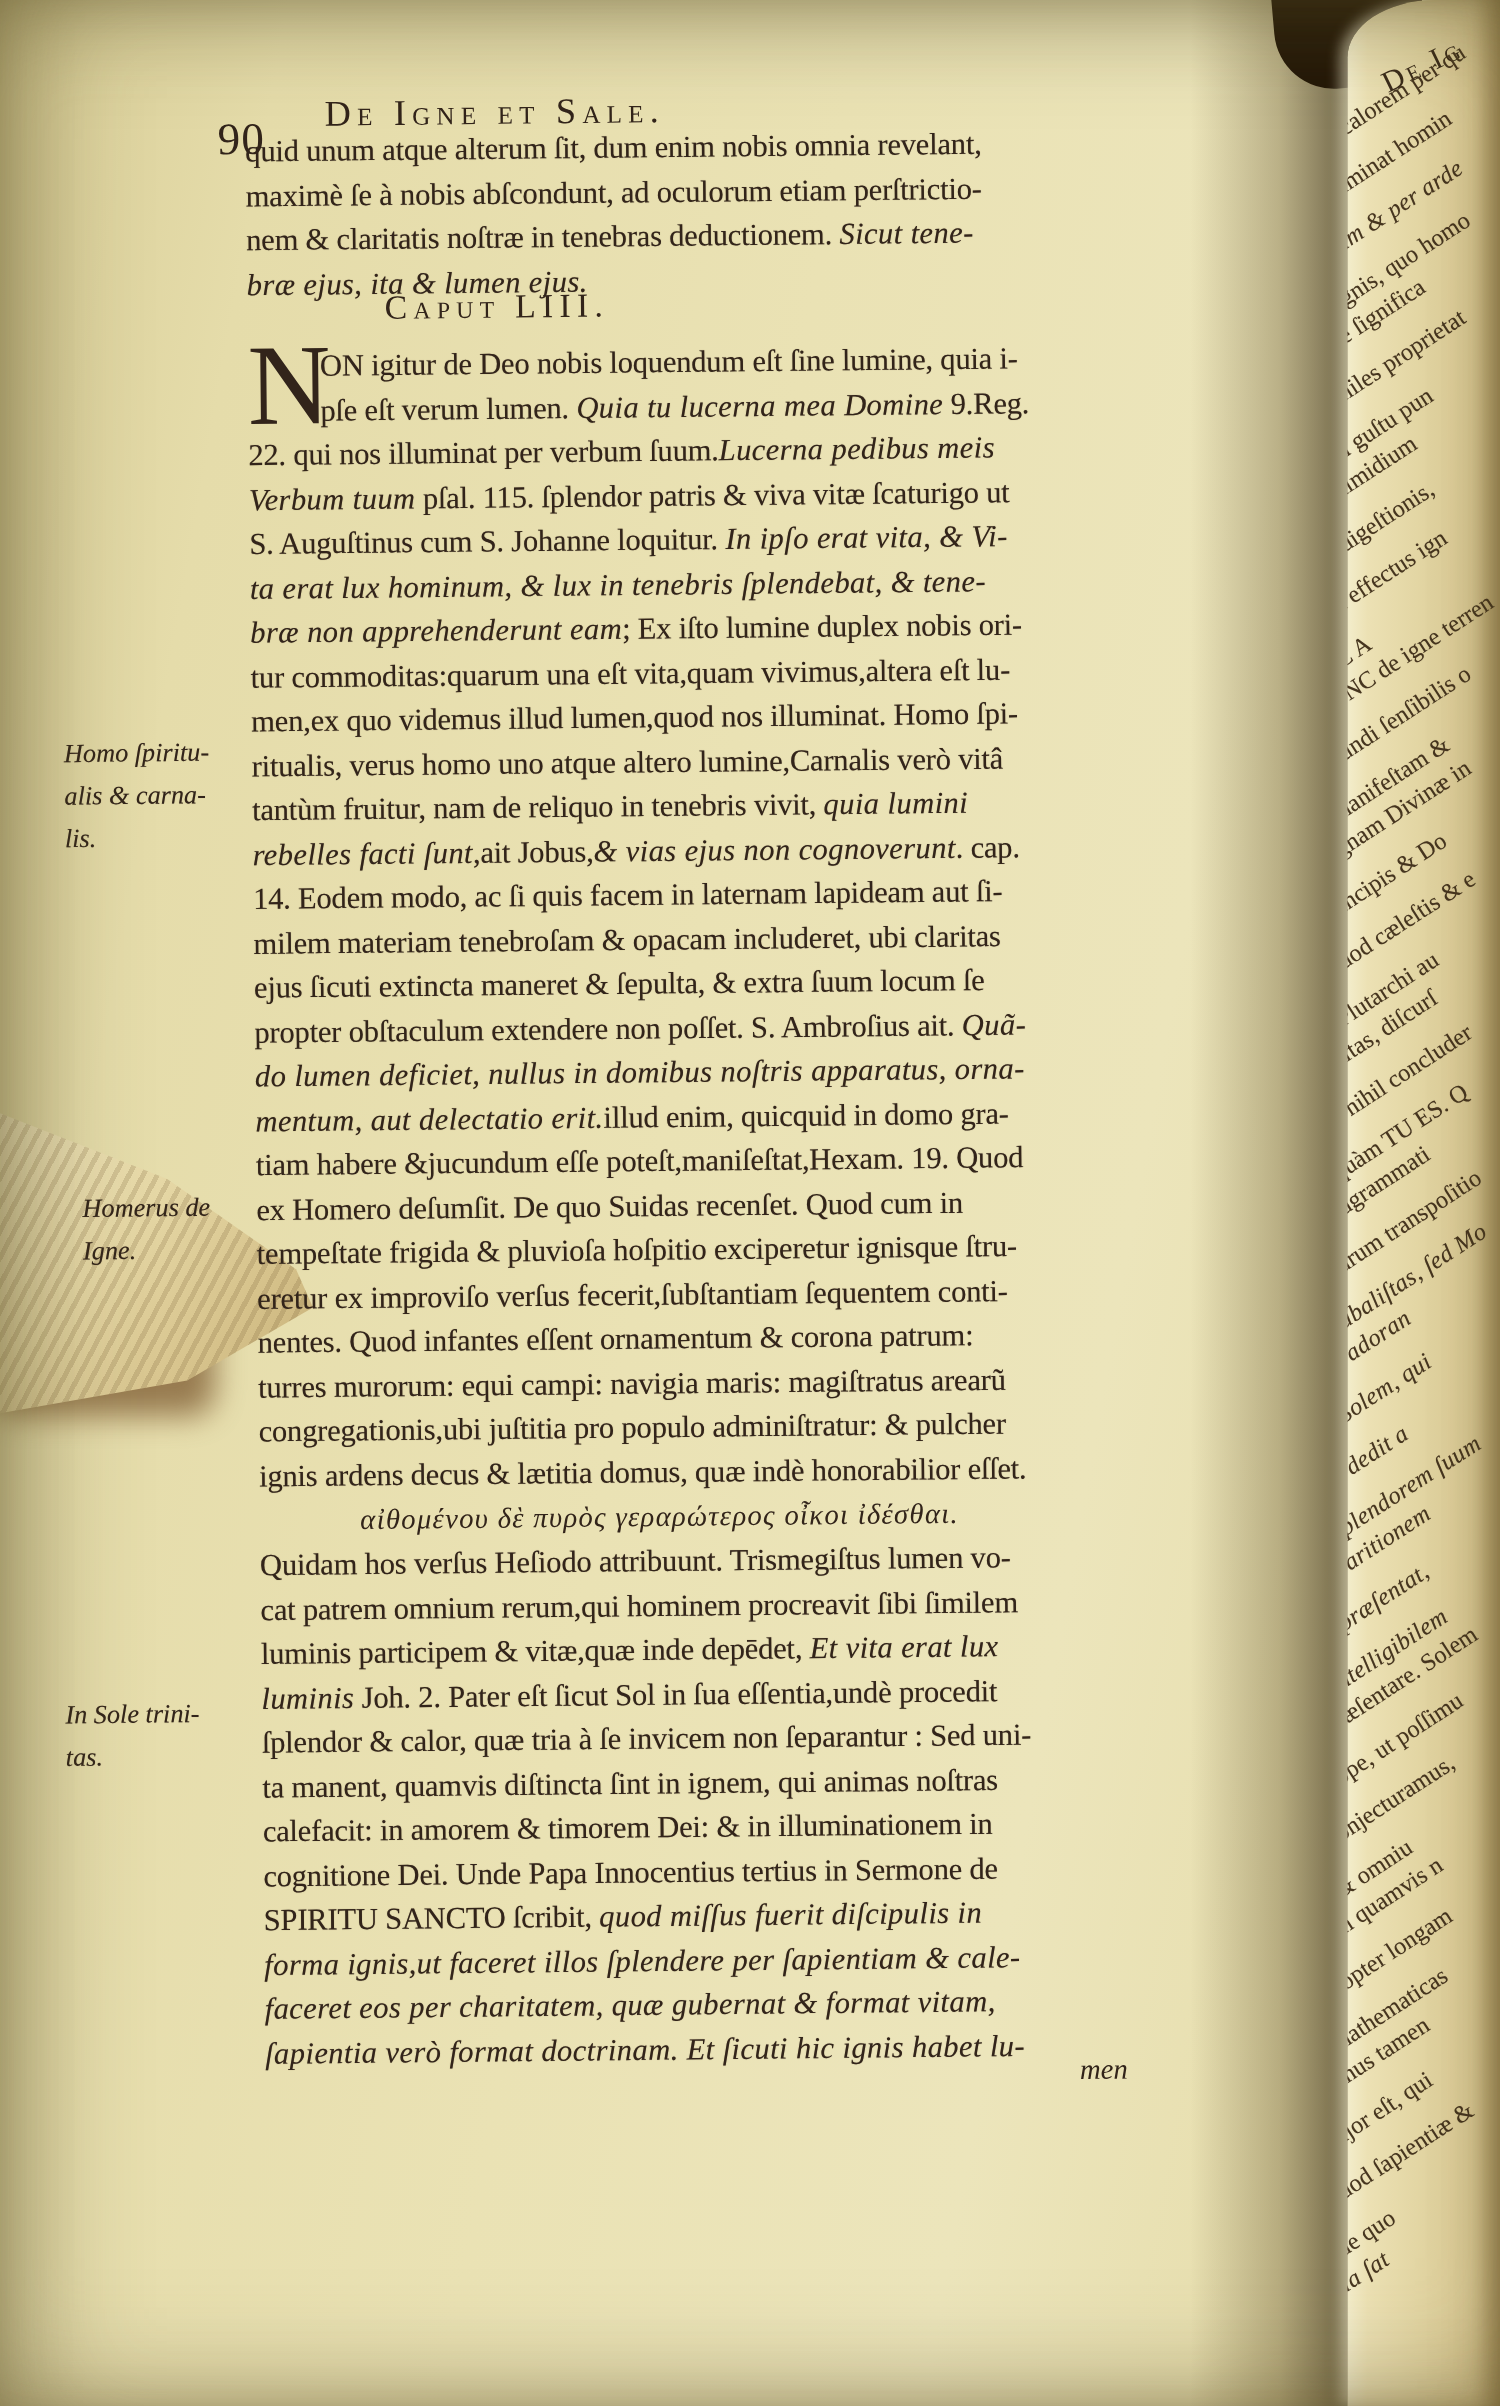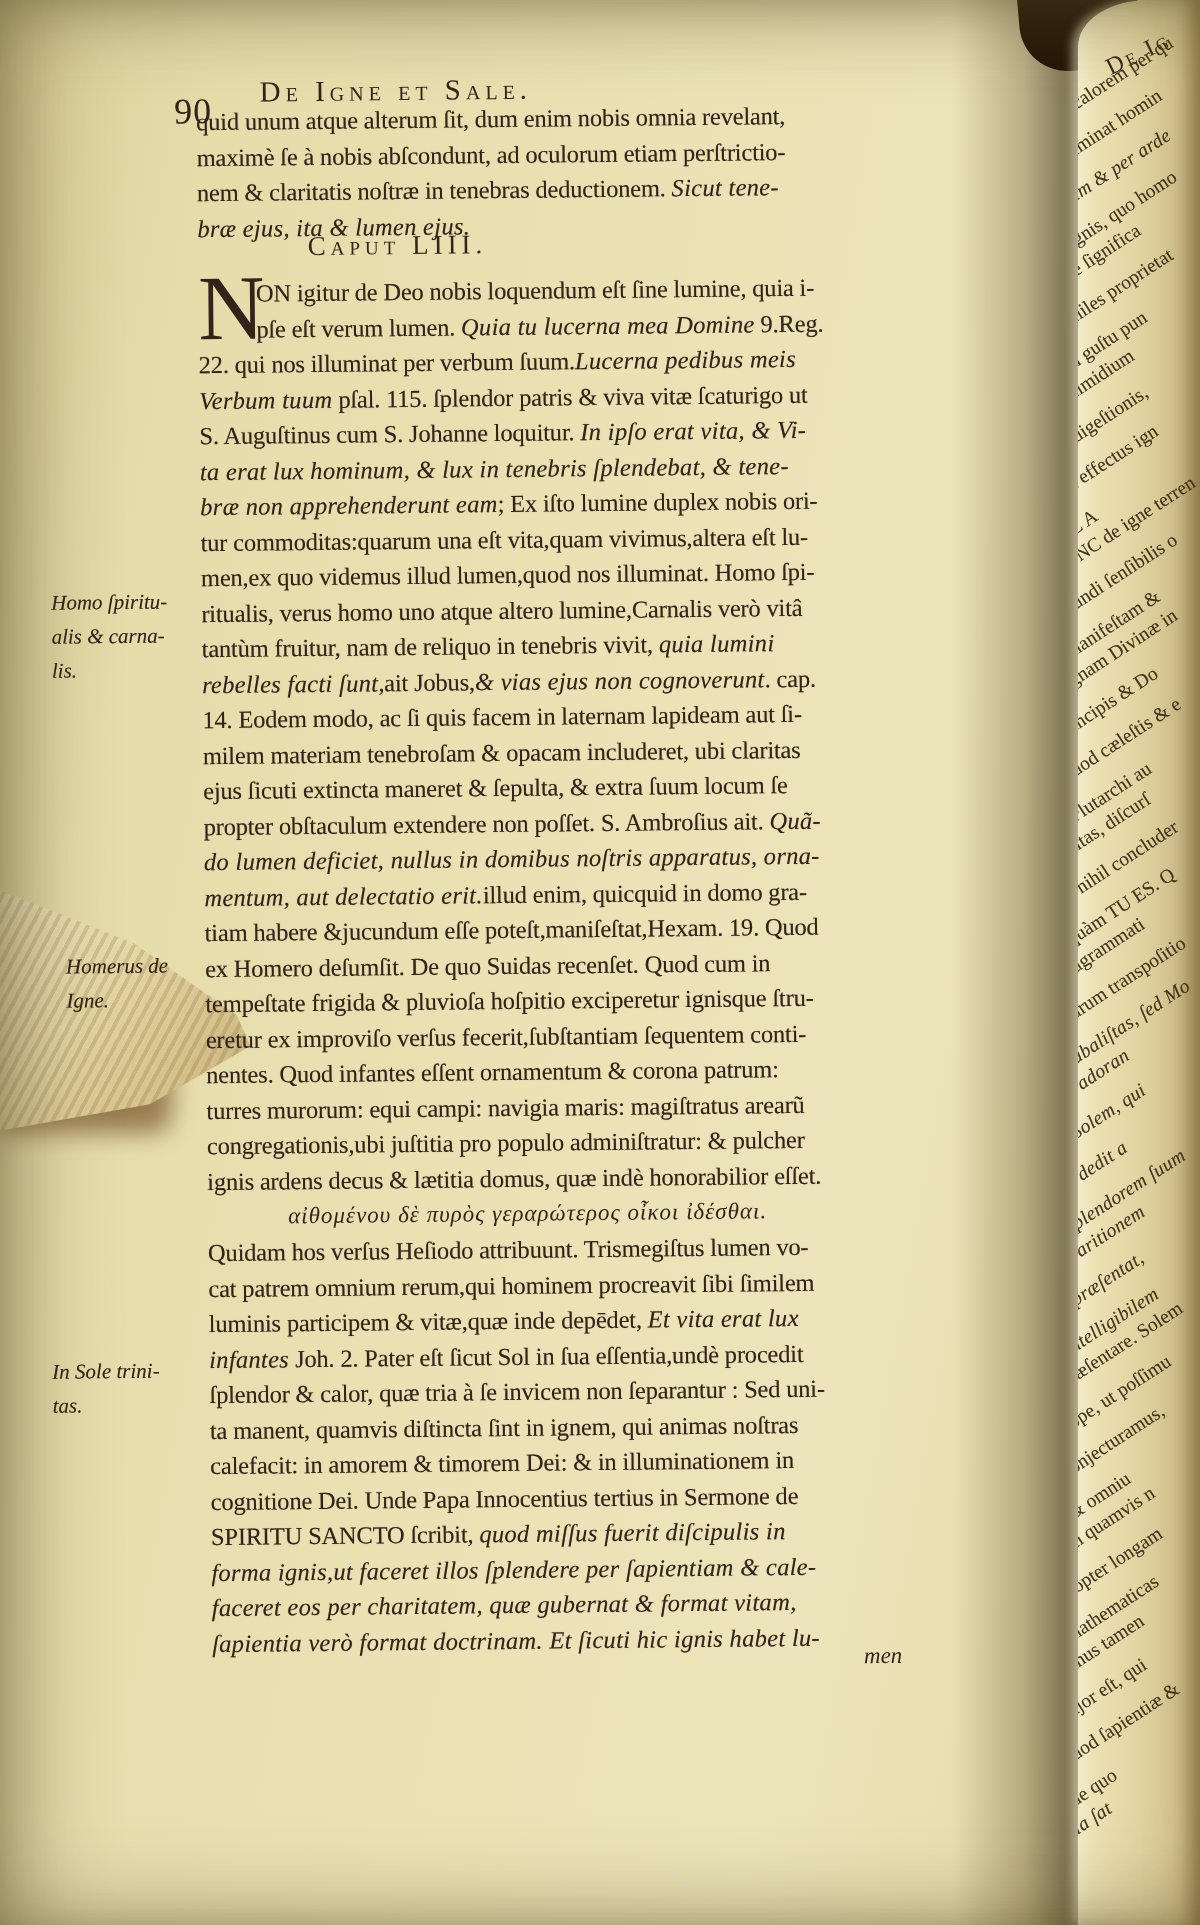--- a/index.html
+++ b/index.html
@@ -100,21 +100,21 @@
       <div class="bline"><span>tempeſtate frigida &amp; pluvioſa hoſpitio exciperetur ignisque ſtru-</span></div>
       <div class="bline"><span>eretur ex improviſo verſus fecerit,ſubſtantiam ſequentem conti-</span></div>
       <div class="bline"><span>nentes.  Quod infantes eſſent ornamentum &amp; corona patrum:</span></div>
       <div class="bline"><span>turres murorum: equi campi: navigia maris: magiſtratus arearũ</span></div>
       <div class="bline"><span>congregationis,ubi juſtitia pro populo adminiſtratur: &amp; pulcher</span></div>
       <div class="bline"><span>ignis ardens decus &amp; lætitia domus, quæ indè honorabilior eſſet.</span></div>
       <div class="greek-line">αἰθομένου δὲ πυρὸς γεραρώτερος οἶκοι ἰδέσθαι.</div>
       <div class="bline"><span>Quidam hos verſus Heſiodo attribuunt. Trismegiſtus lumen vo-</span></div>
       <div class="bline"><span>cat patrem omnium rerum,qui hominem procreavit ſibi ſimilem</span></div>
       <div class="bline"><span>luminis participem &amp; vitæ,quæ inde depēdet,  </span><span class="it">Et vita erat lux</span></div>
-      <div class="bline"><span class="it">infantes</span><span> Joh. 2. Pater eſt ſicut Sol in ſua eſſentia,undè procedit</span></div>
+      <div class="bline"><span class="it">luminis</span><span> Joh. 2. Pater eſt ſicut Sol in ſua eſſentia,undè procedit</span></div>
       <div class="bline"><span>ſplendor &amp; calor, quæ tria à ſe invicem non ſeparantur : Sed uni-</span></div>
       <div class="bline"><span>ta manent, quamvis diſtincta ſint in ignem, qui animas noſtras</span></div>
       <div class="bline"><span>calefacit: in amorem &amp; timorem Dei: &amp; in illuminationem in</span></div>
       <div class="bline"><span>cognitione Dei.   Unde Papa Innocentius tertius in Sermone de</span></div>
       <div class="bline"><span>SPIRITU SANCTO ſcribit, </span><span class="it">quod miſſus fuerit diſcipulis in</span></div>
       <div class="bline"><span class="it">forma ignis,ut faceret illos ſplendere per ſapientiam &amp; cale-</span></div>
       <div class="bline"><span class="it">faceret eos per charitatem, quæ gubernat &amp; format vitam,</span></div>
       <div class="bline"><span class="it">ſapientia verò format doctrinam. Et ſicuti hic ignis habet lu-</span></div>
     </div>
   <div class="catchword">men</div>

